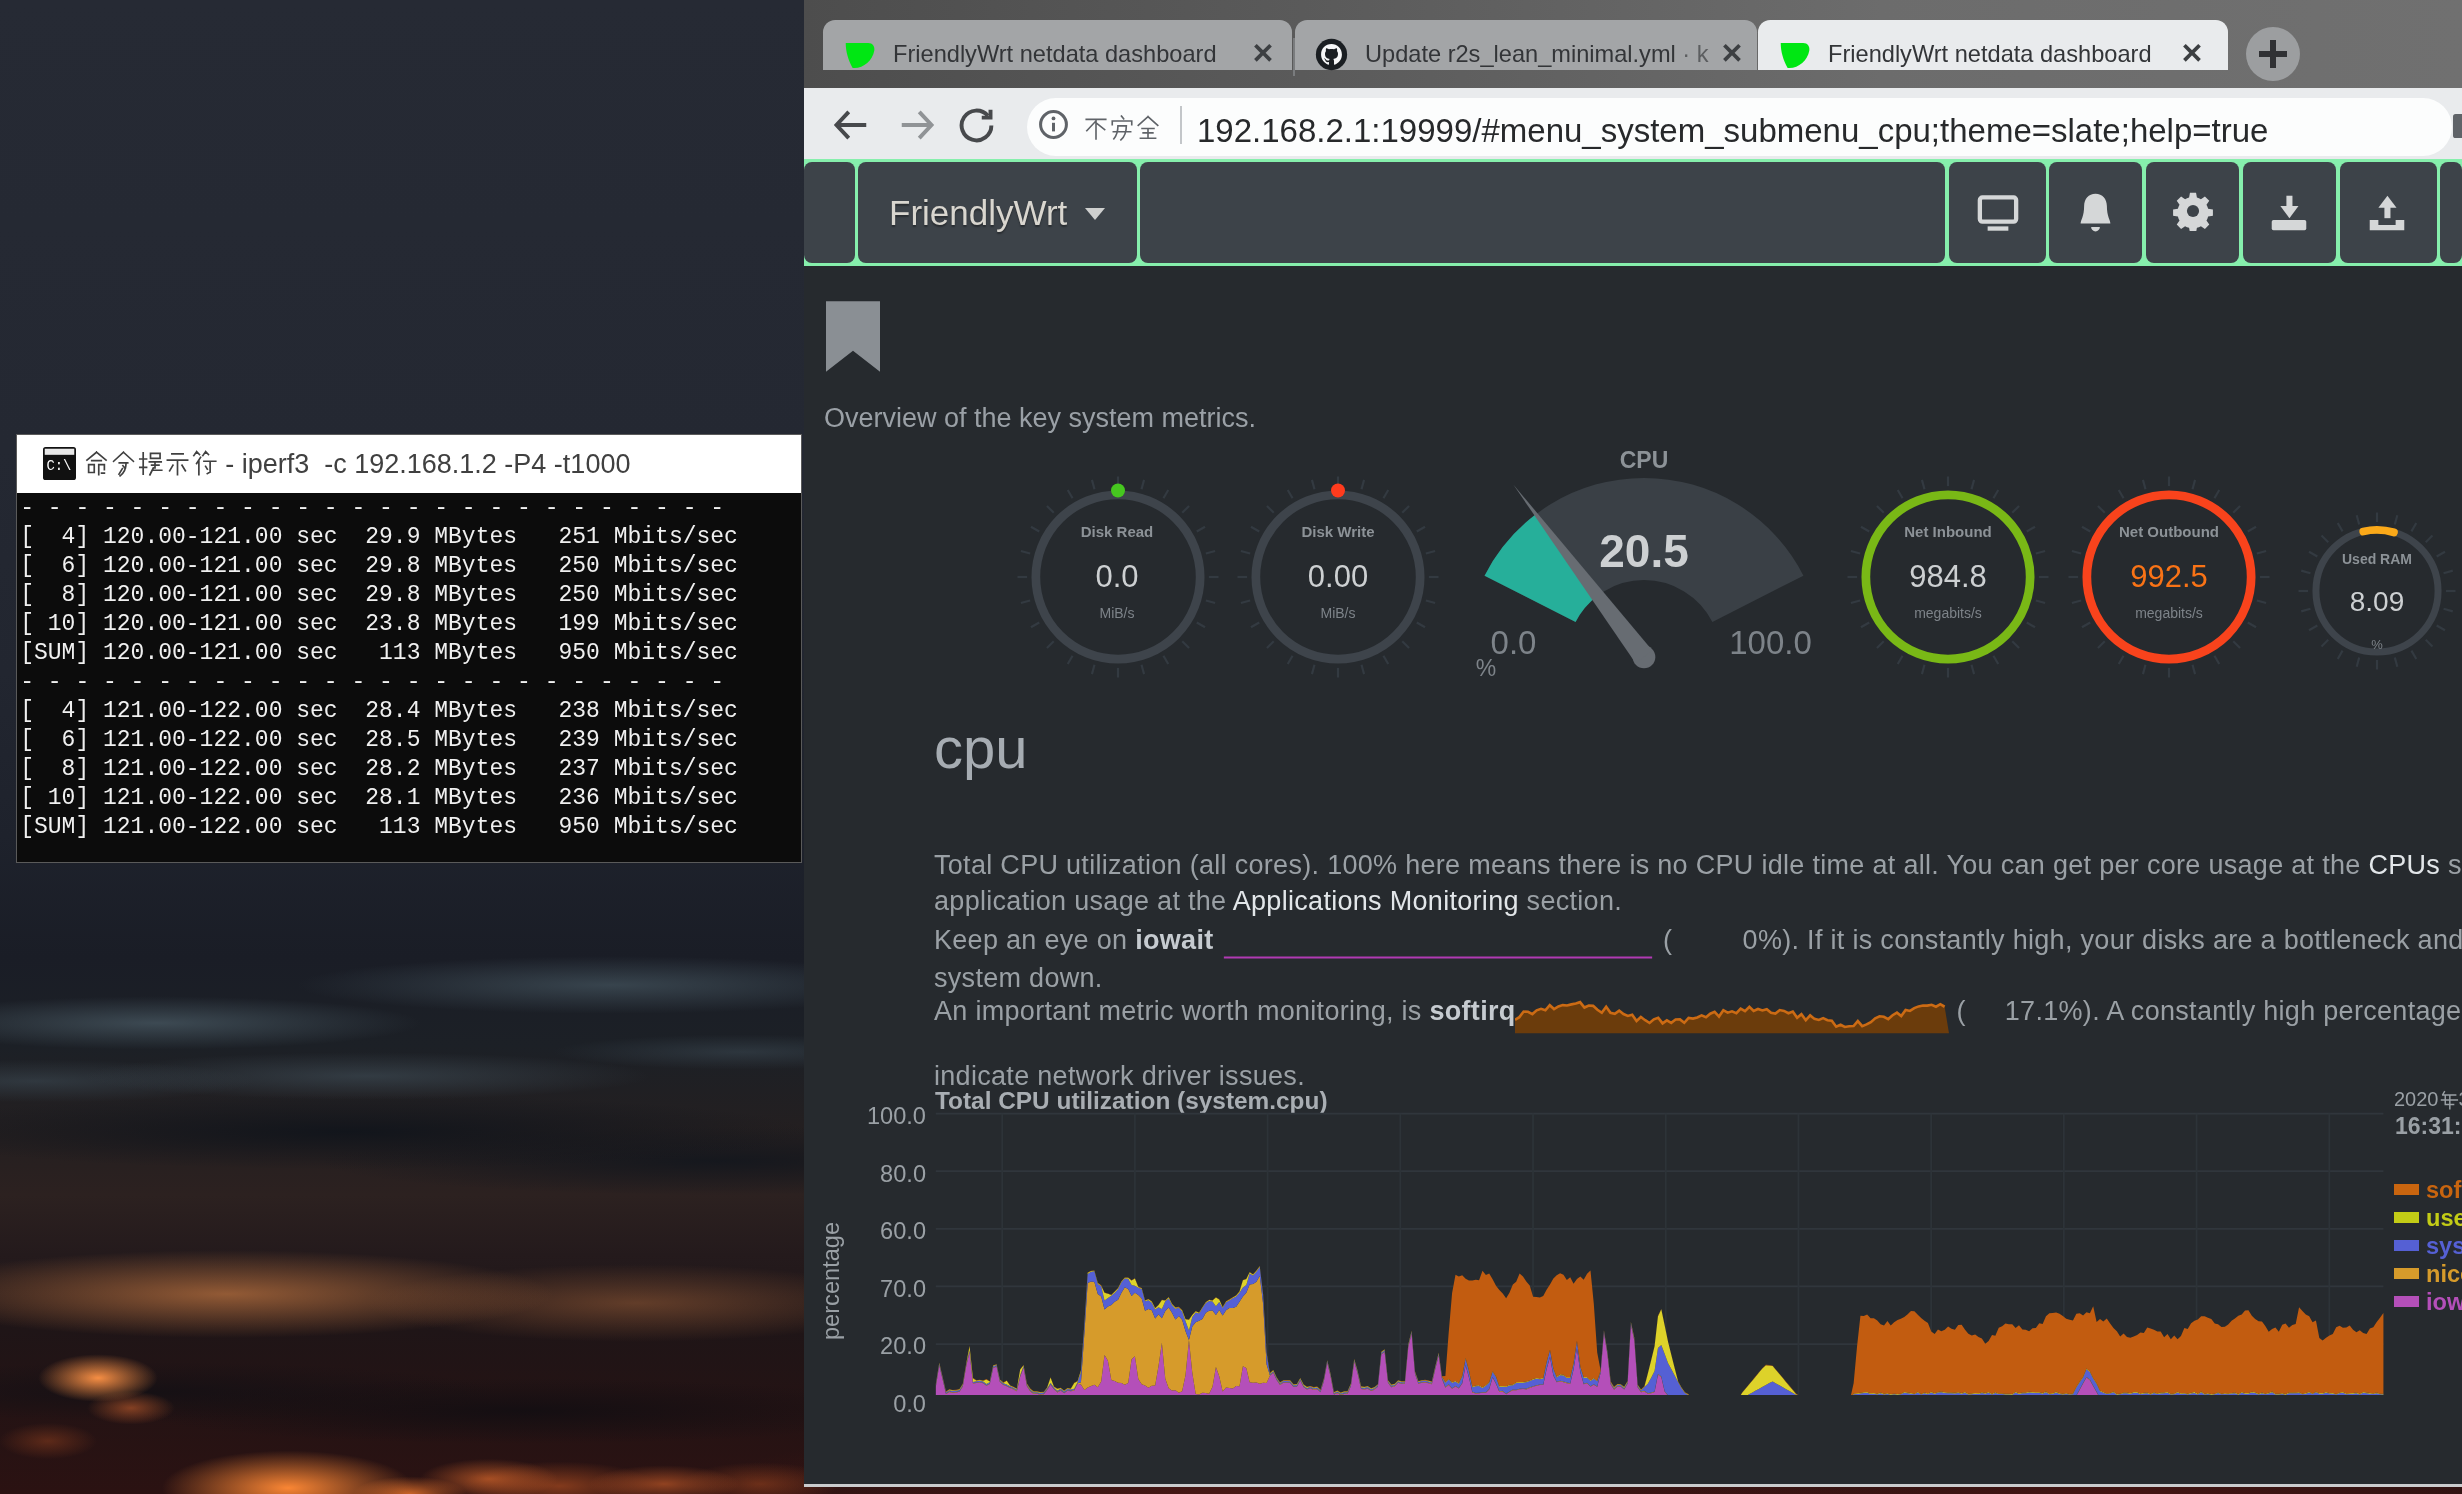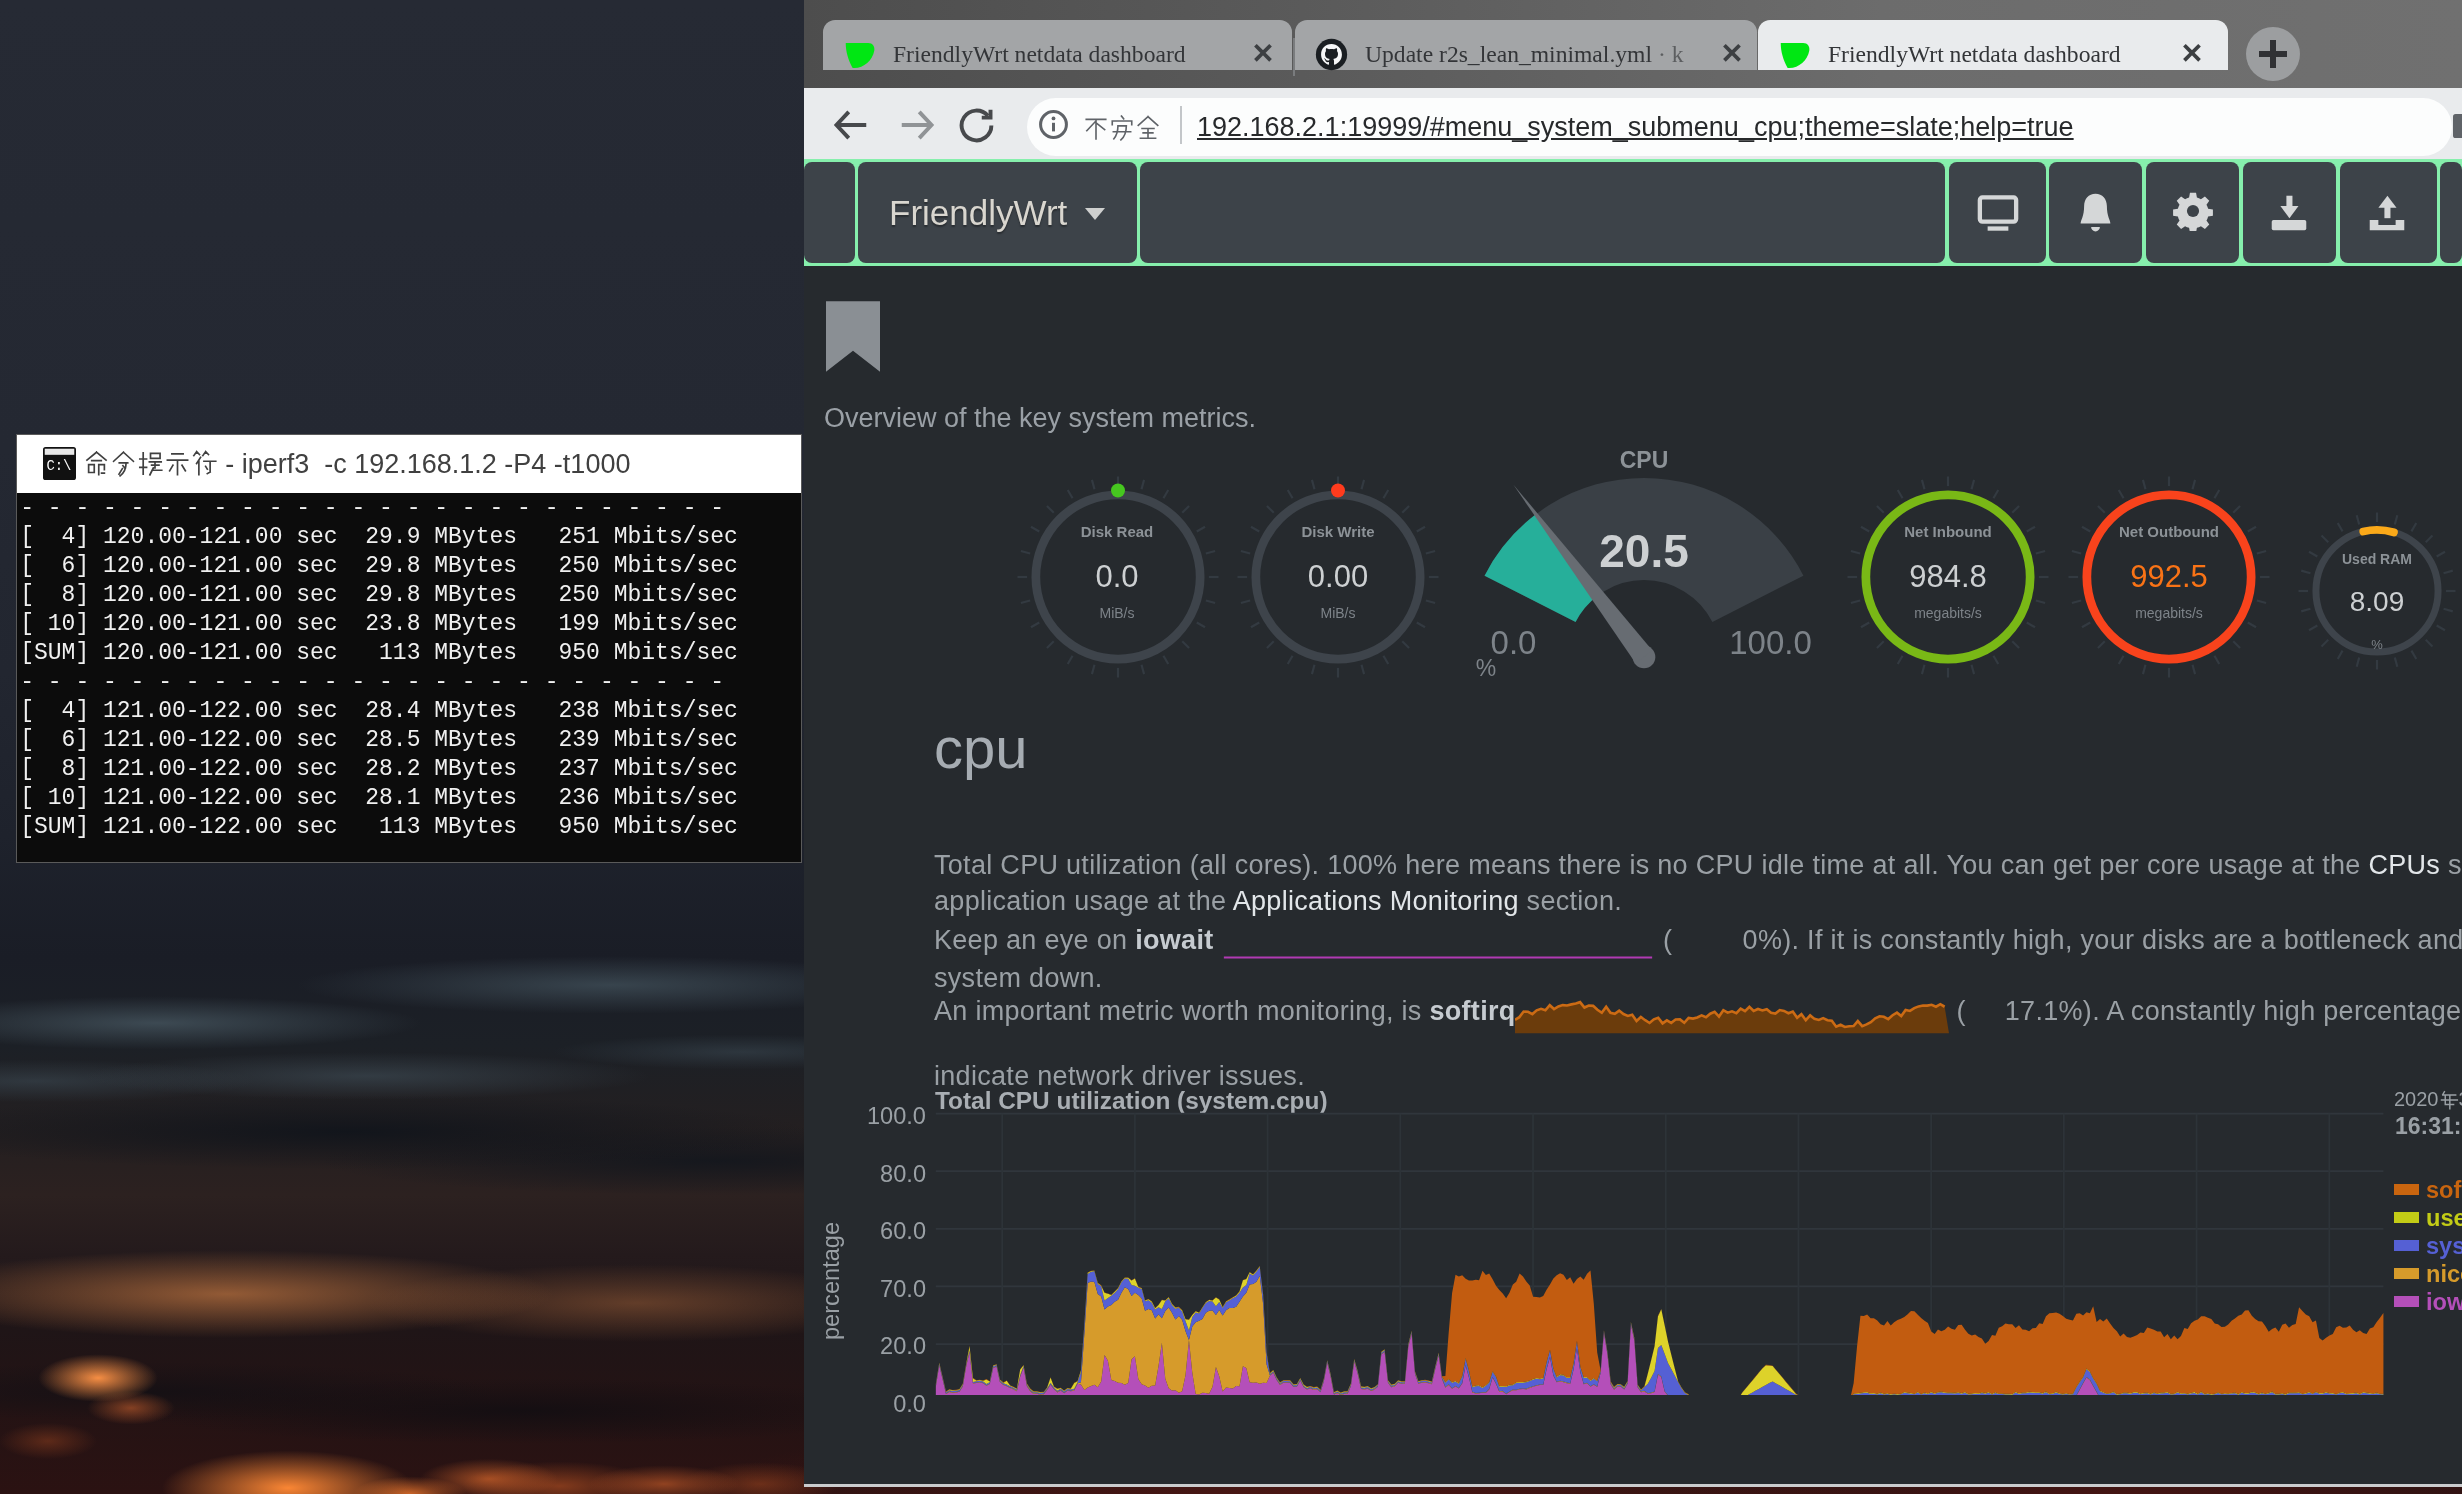--- a/index.html
+++ b/index.html
@@ -22,21 +22,21 @@
  radial-gradient(ellipse 611px 87px at 2113px 1494px, rgba(88,22,18,.55), rgba(88,22,18,0) 78%),
  linear-gradient(180deg,#262a34 0%,#242832 30%,#222630 45%,#1e222c 56%,#1a1d26 64%,
    #1c2026 70%,#241f20 76%,#2c2120 80%,#241a1c 84%,#1f1517 89%,#241314 94%,#2b1212 100%);
 }
 #cmd{position:absolute;left:15.7px;top:434px;width:786px;height:429px;background:#0c0c0c;border:0.9px solid #5a5a5a;box-sizing:border-box;}
 #cmdtitle{position:absolute;left:0;top:0;width:100%;height:58px;background:#ffffff;}
 #cmdtxt{position:absolute;left:66px;top:14px;color:#404040;font-size:27px;white-space:nowrap;}
 #cmdpre{position:absolute;left:3.5px;top:59px;margin:0;font-family:"Liberation Mono",monospace;font-size:23px;line-height:29px;color:#f0f0f0;}
 #browser{position:absolute;left:804px;top:0;width:1658px;height:1487px;overflow:hidden;background:#262a2e;}
 #frame{position:absolute;left:0;top:0;width:100%;height:88px;background:linear-gradient(90deg,#4d4d4d 0%,#5a5a5a 30%,#6c6c6c 65%,#707070 100%);}
-.tab{position:absolute;top:20px;height:50px;border-radius:12.2px 12.2px 0 0;background:#a3a5a7;font-family:Liberation Serif, serif;}
+.tab{position:absolute;top:20px;height:50px;border-radius:12.2px 12.2px 0 0;background:#a3a5a7;}
 .tab.active{background:#e9ebed;}
 .tabtitle{position:absolute;left:70px;top:21px;font-size:23.6px;color:#333538;white-space:nowrap;overflow:hidden;}
 .tabx{position:absolute;top:19px;width:30px;height:30px;color:#3c3f42;font-size:28px;line-height:30px;text-align:center;font-weight:bold;}
 .tabsep{position:absolute;top:38px;width:1.7px;height:38px;background:#7a7c7e;z-index:5;}
 #toolbar{position:absolute;left:0;top:88px;width:100%;height:71px;background:#e9ebed;}
 #pill{position:absolute;left:223px;top:9.6px;width:1425px;height:58px;border-radius:29px;background:#fcfdfd;}
 #content{position:absolute;left:0;top:159px;width:100%;height:1328px;background:#262a2e;overflow:hidden;}
 #navbar{position:absolute;left:0;top:0;width:100%;height:107px;background:#86efac;}
 .ncell{position:absolute;top:2.6px;height:101px;background:#3d4349;border-radius:7.9px;}
 #fwtxt{position:absolute;left:31px;top:31px;font-size:35px;color:#d9d6cf;text-shadow:0 1.7px 1.7px rgba(0,0,0,.35);}
@@ -132,21 +132,21 @@
 </svg>
 
 <div class="abs" style="left:279px;top:23px;font-size:27px;color:#5f6368;white-space:nowrap;"><svg width="26" height="26" viewBox="0 0 96 96" style="vertical-align:-3.5px;position:relative;top:2.6px">
           <path d="M12,16 H84 M48,16 V88 M44,26 L14,58 M52,32 L80,54" fill="none" stroke="#5f6368" stroke-width="6" stroke-linecap="square"></path>
         </svg><svg width="26" height="26" viewBox="0 0 96 96" style="vertical-align:-3.5px;position:relative;top:2.6px">
           <path d="M46,4 L54,14 M12,22 H84 M12,22 V36 M84,22 V36 M33,40 C33,62 28,76 18,88 M33,40 H64 C64,68 56,82 44,92 M16,62 H80" fill="none" stroke="#5f6368" stroke-width="6" stroke-linecap="square"></path>
         </svg><svg width="26" height="26" viewBox="0 0 96 96" style="vertical-align:-3.5px;position:relative;top:2.6px">
           <path d="M48,6 L12,38 M48,6 L84,38 M26,50 H70 M30,66 H66 M20,86 H76 M48,50 V86" fill="none" stroke="#5f6368" stroke-width="6" stroke-linecap="square"></path>
         </svg></div>
 <div class="abs" style="left:376px;top:17.5px;width:1.7px;height:38px;background:#c3c6c9;"></div>
-<div class="abs" style="left:393px;top:23.6px;font-size:27px;color:#27292b;white-space:nowrap;text-decoration:underline;">192.168.2.1:19999/#menu_system_submenu_cpu;theme=slate;help=true</div>
+<div class="abs" style="left:393px;top:23.6px;font-size:33px;color:#27292b;white-space:nowrap;">192.168.2.1:19999/#menu_system_submenu_cpu;theme=slate;help=true</div>
 
   </div>
   <div id="content">
     <div id="navbar">
       <div class="ncell" style="left:0px;width:51px;"></div>
       <div class="ncell" style="left:54px;width:279px;">
         <div id="fwtxt">FriendlyWrt</div>
         <div class="caret" style="left:227px;top:46px;"></div>
       </div>
       <div class="ncell" style="left:336px;width:805px;"></div>

